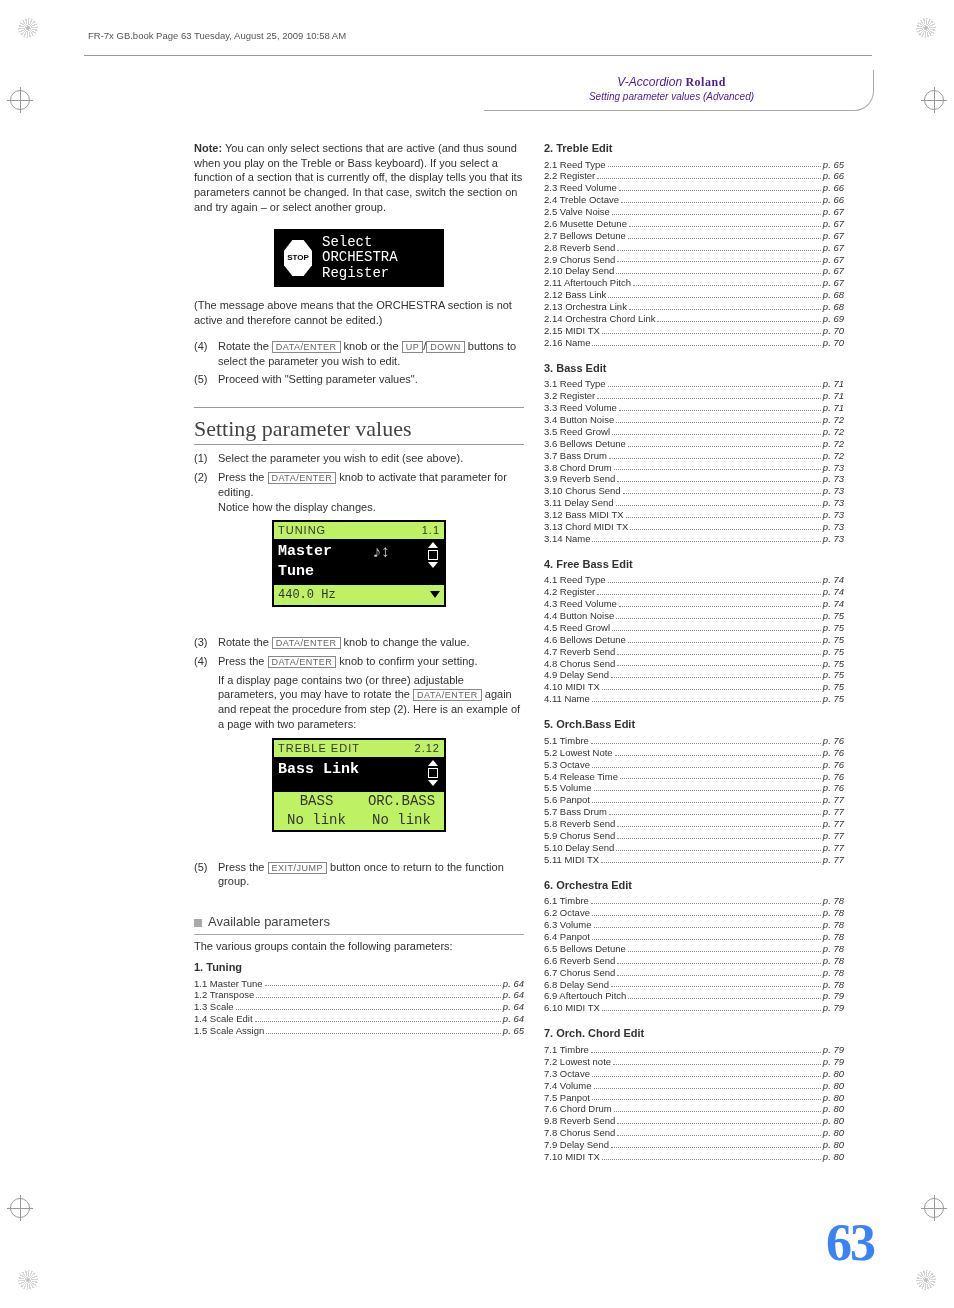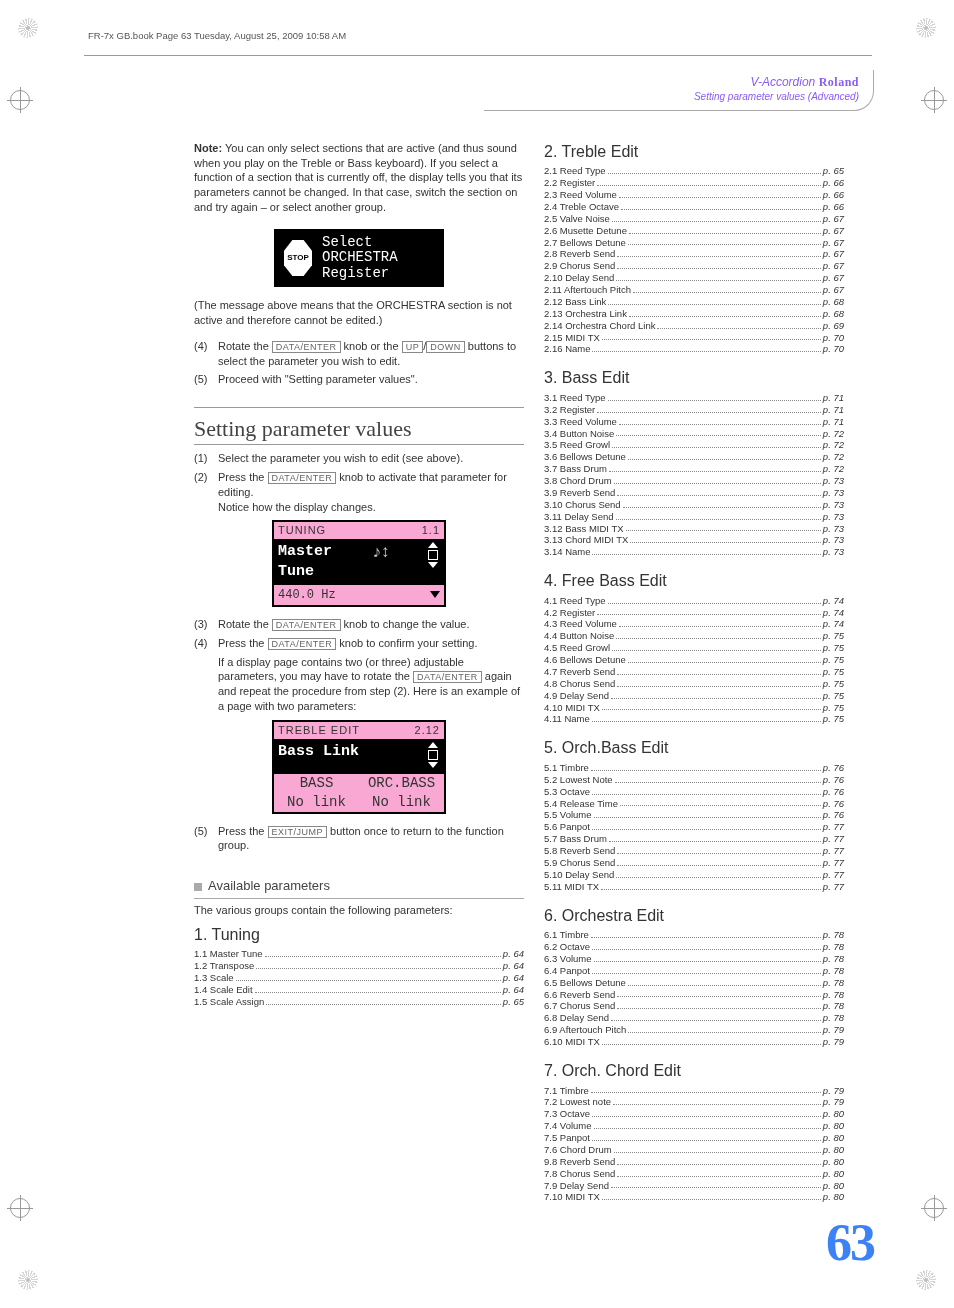--- a/index.html
+++ b/index.html
@@ -60,23 +60,23 @@
   }
 
   .page {
     position: absolute;
     top: 70px; left: 84px;
     width: 790px;
     height: 1160px;
   }
 
   .chapter-header {
-    text-align: right;
+    text-align: center;
     font-size: 12px;
-    color: #8b5cf6;
+    color: #4c1d95;
     padding-bottom: 4px;
   }
   .chapter-header .brand-line { font-style: italic; }
   .chapter-header .brand { font-family: Georgia, serif; font-weight: bold; font-style: normal; letter-spacing: 0.5px; }
   .chapter-header .subtitle { font-size: 10px; font-style: italic; }
   .tab-shape {
     border: 1px solid #aaa;
     border-top: none;
     border-left: none;
     border-radius: 0 0 20px 0;
@@ -158,23 +158,23 @@
     display: inline-block;
     width: 8px; height: 8px;
     background: #aaa;
     margin-right: 6px;
     vertical-align: middle;
   }
 
   .lcd {
     border: 2px solid #000;
     width: 170px;
-    margin: 6px auto 10px auto;
+    margin: 6px auto 28px auto;
     font-family: "Arial Black", sans-serif;
-    background: #f9a8d4;
+    background: #bef264;
   }
   .lcd .top {
     display: flex; justify-content: space-between;
     border-bottom: 1px solid #000;
     padding: 1px 4px;
     font-size: 11px;
     letter-spacing: 1px;
   }
   .lcd .mid {
     display: flex;
@@ -206,21 +206,21 @@
   }
   .lcd .bottom .dn-arrow{
     width:0;height:0;border-left:5px solid transparent;border-right:5px solid transparent;
     border-top:7px solid #000;align-self:center;
   }
   .lcd .mid .icon-stack { font-size:17px; letter-spacing:-2px; opacity:0.8; }
   .lcd .cols2 { display:flex; }
   .lcd .cols2 > div { flex:1; text-align:center; font-size:14px;font-family:Liberation Mono, monospace; }
 
   .toc-group { margin: 6px 0 12px 0; }
-  .toc-group .group-title { font-weight: normal; font-size: 16px; margin-bottom: 3px; }
+  .toc-group .group-title { font-weight: bold; font-size: 11px; margin-bottom: 3px; }
   .toc-line {
     display: flex;
     font-size: 9.5px;
     line-height: 1.25;
     color: #333;
   }
   .toc-line .label { white-space: nowrap; }
   .toc-line .dots {
     flex: 1;
     border-bottom: 1px dotted #888;

